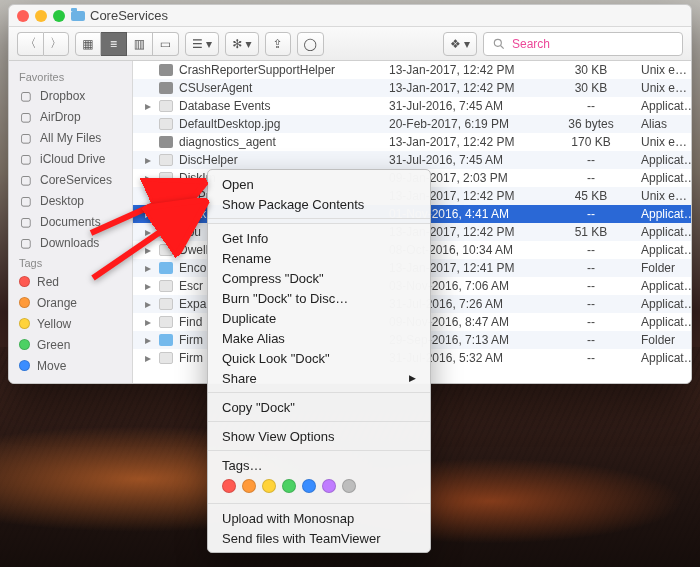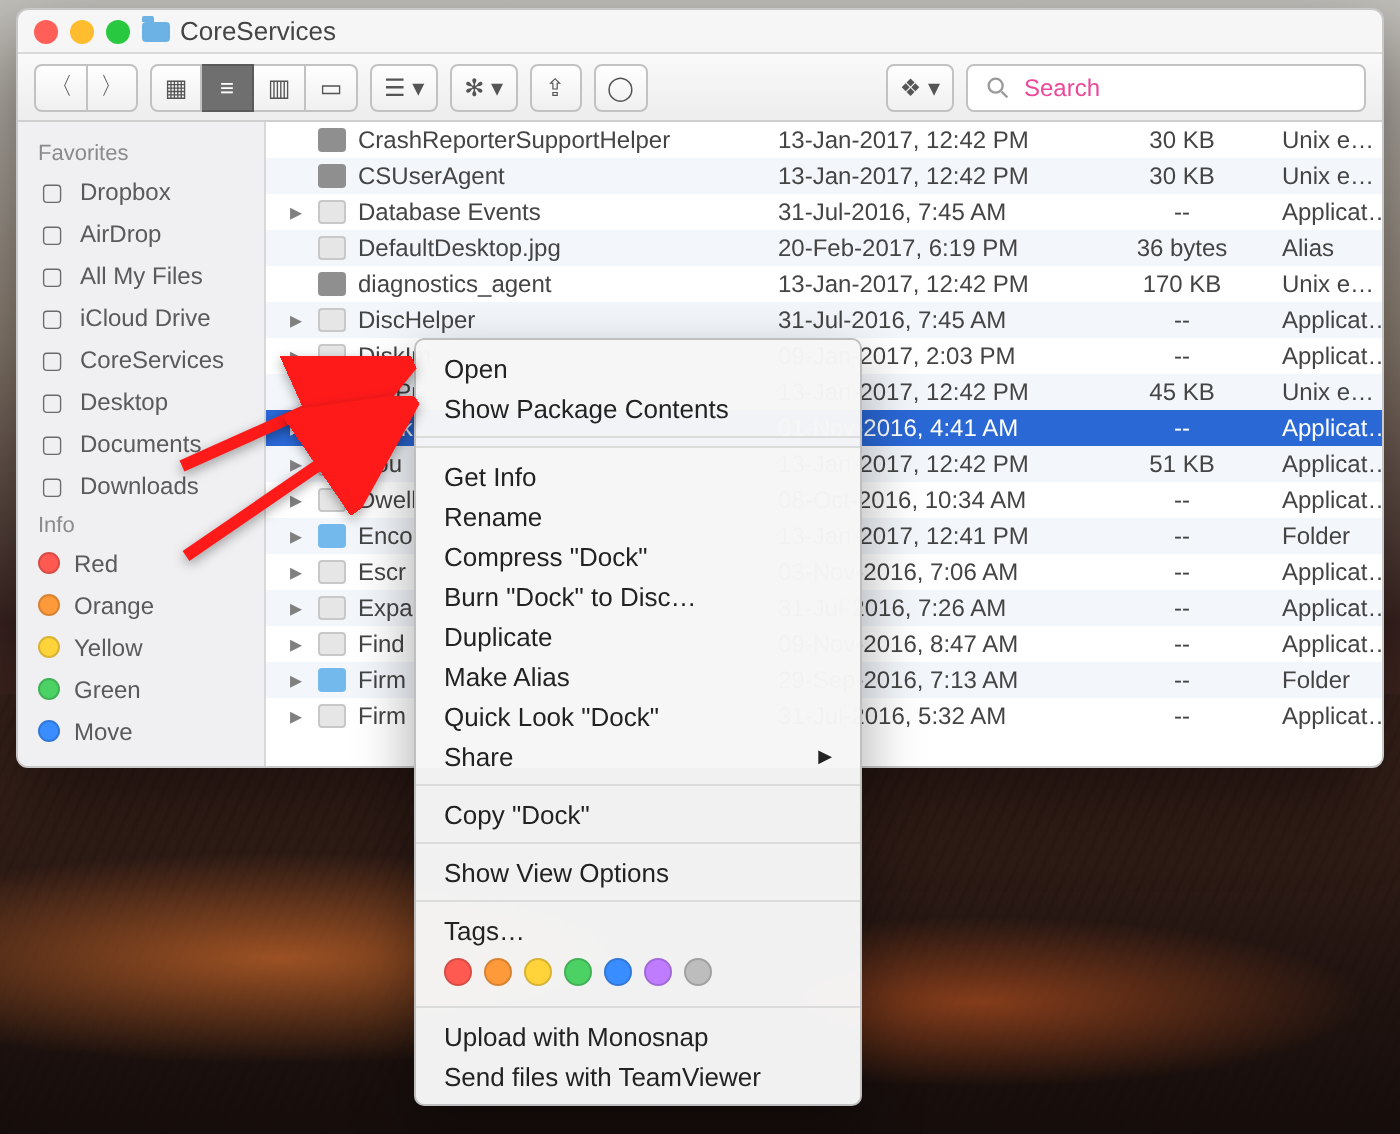--- a/index.html
+++ b/index.html
@@ -192,21 +192,21 @@
           <span>Desktop</span>
         </div>
         <div class="sb-item">
           <span class="sb-icon">▢</span>
           <span>Documents</span>
         </div>
         <div class="sb-item">
           <span class="sb-icon">▢</span>
           <span>Downloads</span>
         </div>
-        <div class="sb-head">Info</div>
+        <div class="sb-head">Tags</div>
         <div class="sb-item">
           <span class="tag-dot" style="background: rgb(255, 90, 82);"></span>
           <span>Red</span>
         </div>
         <div class="sb-item">
           <span class="tag-dot" style="background: rgb(255, 154, 58);"></span>
           <span>Orange</span>
         </div>
         <div class="sb-item">
           <span class="tag-dot" style="background: rgb(255, 211, 58);"></span>

